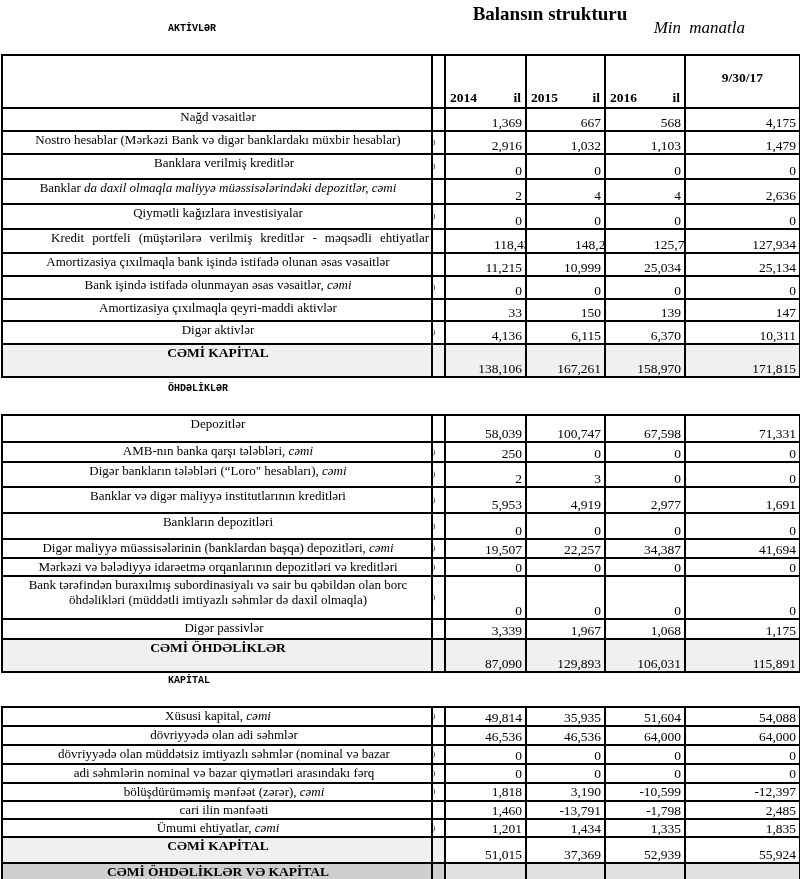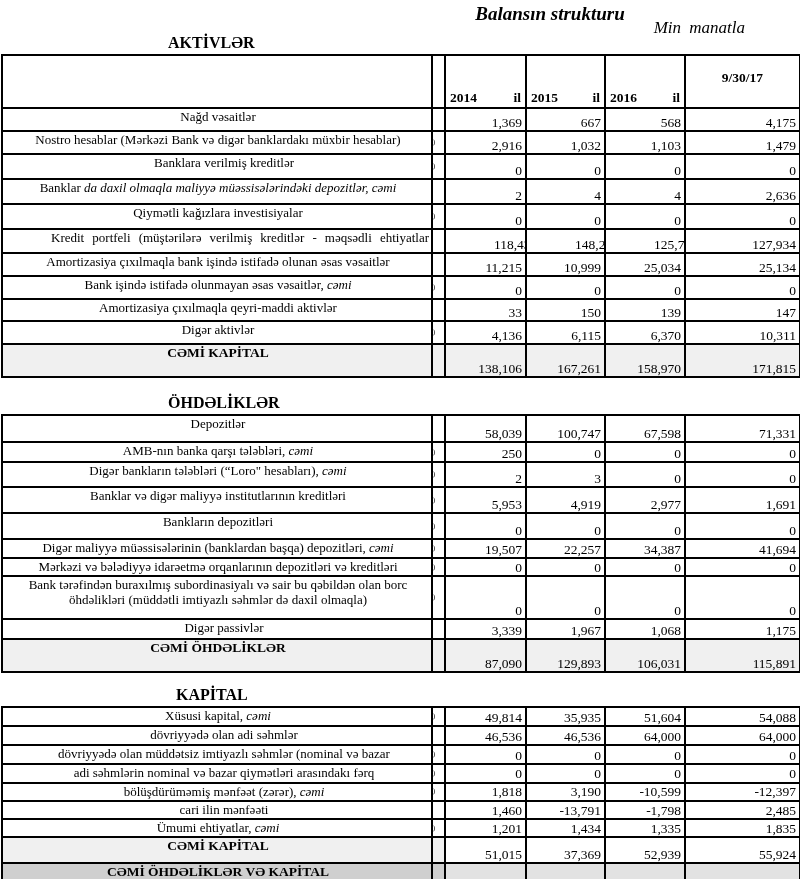--- a/index.html
+++ b/index.html
@@ -1,26 +1,26 @@
 <!DOCTYPE html>
 <html><head>
 <meta charset="utf-8">
 <style>
   html,body{margin:0;padding:0;background:#fff;}
   body{width:800px;height:879px;font-family:"Liberation Serif","DejaVu Serif",serif;color:#000;}
   .page{position:relative;width:800px;height:879px;overflow:hidden;background:#fff;}
 
   .title-row{padding-top:3px;padding-left:300px;text-align:center;}
-  .title{font-size:19px;font-weight:bold;font-style:italic;}
+  .title{font-size:19px;font-weight:bold;}
 
   .band{position:relative;height:29px;}
-  .band .sec-title, .gap-band .sec-title{position:absolute;left:168px;bottom:2px;font-weight:bold;font-size:16px;}
+  .band .sec-title, .gap-band .sec-title{position:absolute;left:168px;bottom:20px;font-weight:bold;font-size:10px;font-family:Liberation Mono, monospace;}
   .band .units{position:absolute;right:55px;bottom:16px;font-style:italic;font-size:17px;word-spacing:4px;}
   .gap-band{position:relative;}
-  .g36{height:36px;padding-left:40px;} .g33{height:33px;margin-left:8px;}
+  .g36{height:36px;padding-left:40px;} .g33{height:33px;}
 
   table{border-collapse:collapse;table-layout:fixed;width:798px;margin-left:1px;}
   col.c-lbl{width:430px;} col.c-sliver{width:13px;}
   col.c-y1{width:81px;} col.c-y2{width:79px;} col.c-y3{width:80px;} col.c-last{width:115px;}
 
   td,th{border:2px solid #000;padding:0;overflow:hidden;}
 
   tr.hdr th{height:43px;font-weight:bold;font-size:13.5px;background:#fff;}
   th.hlbl{background:#ececec;}
   th.hsliver{background:#fff;}

